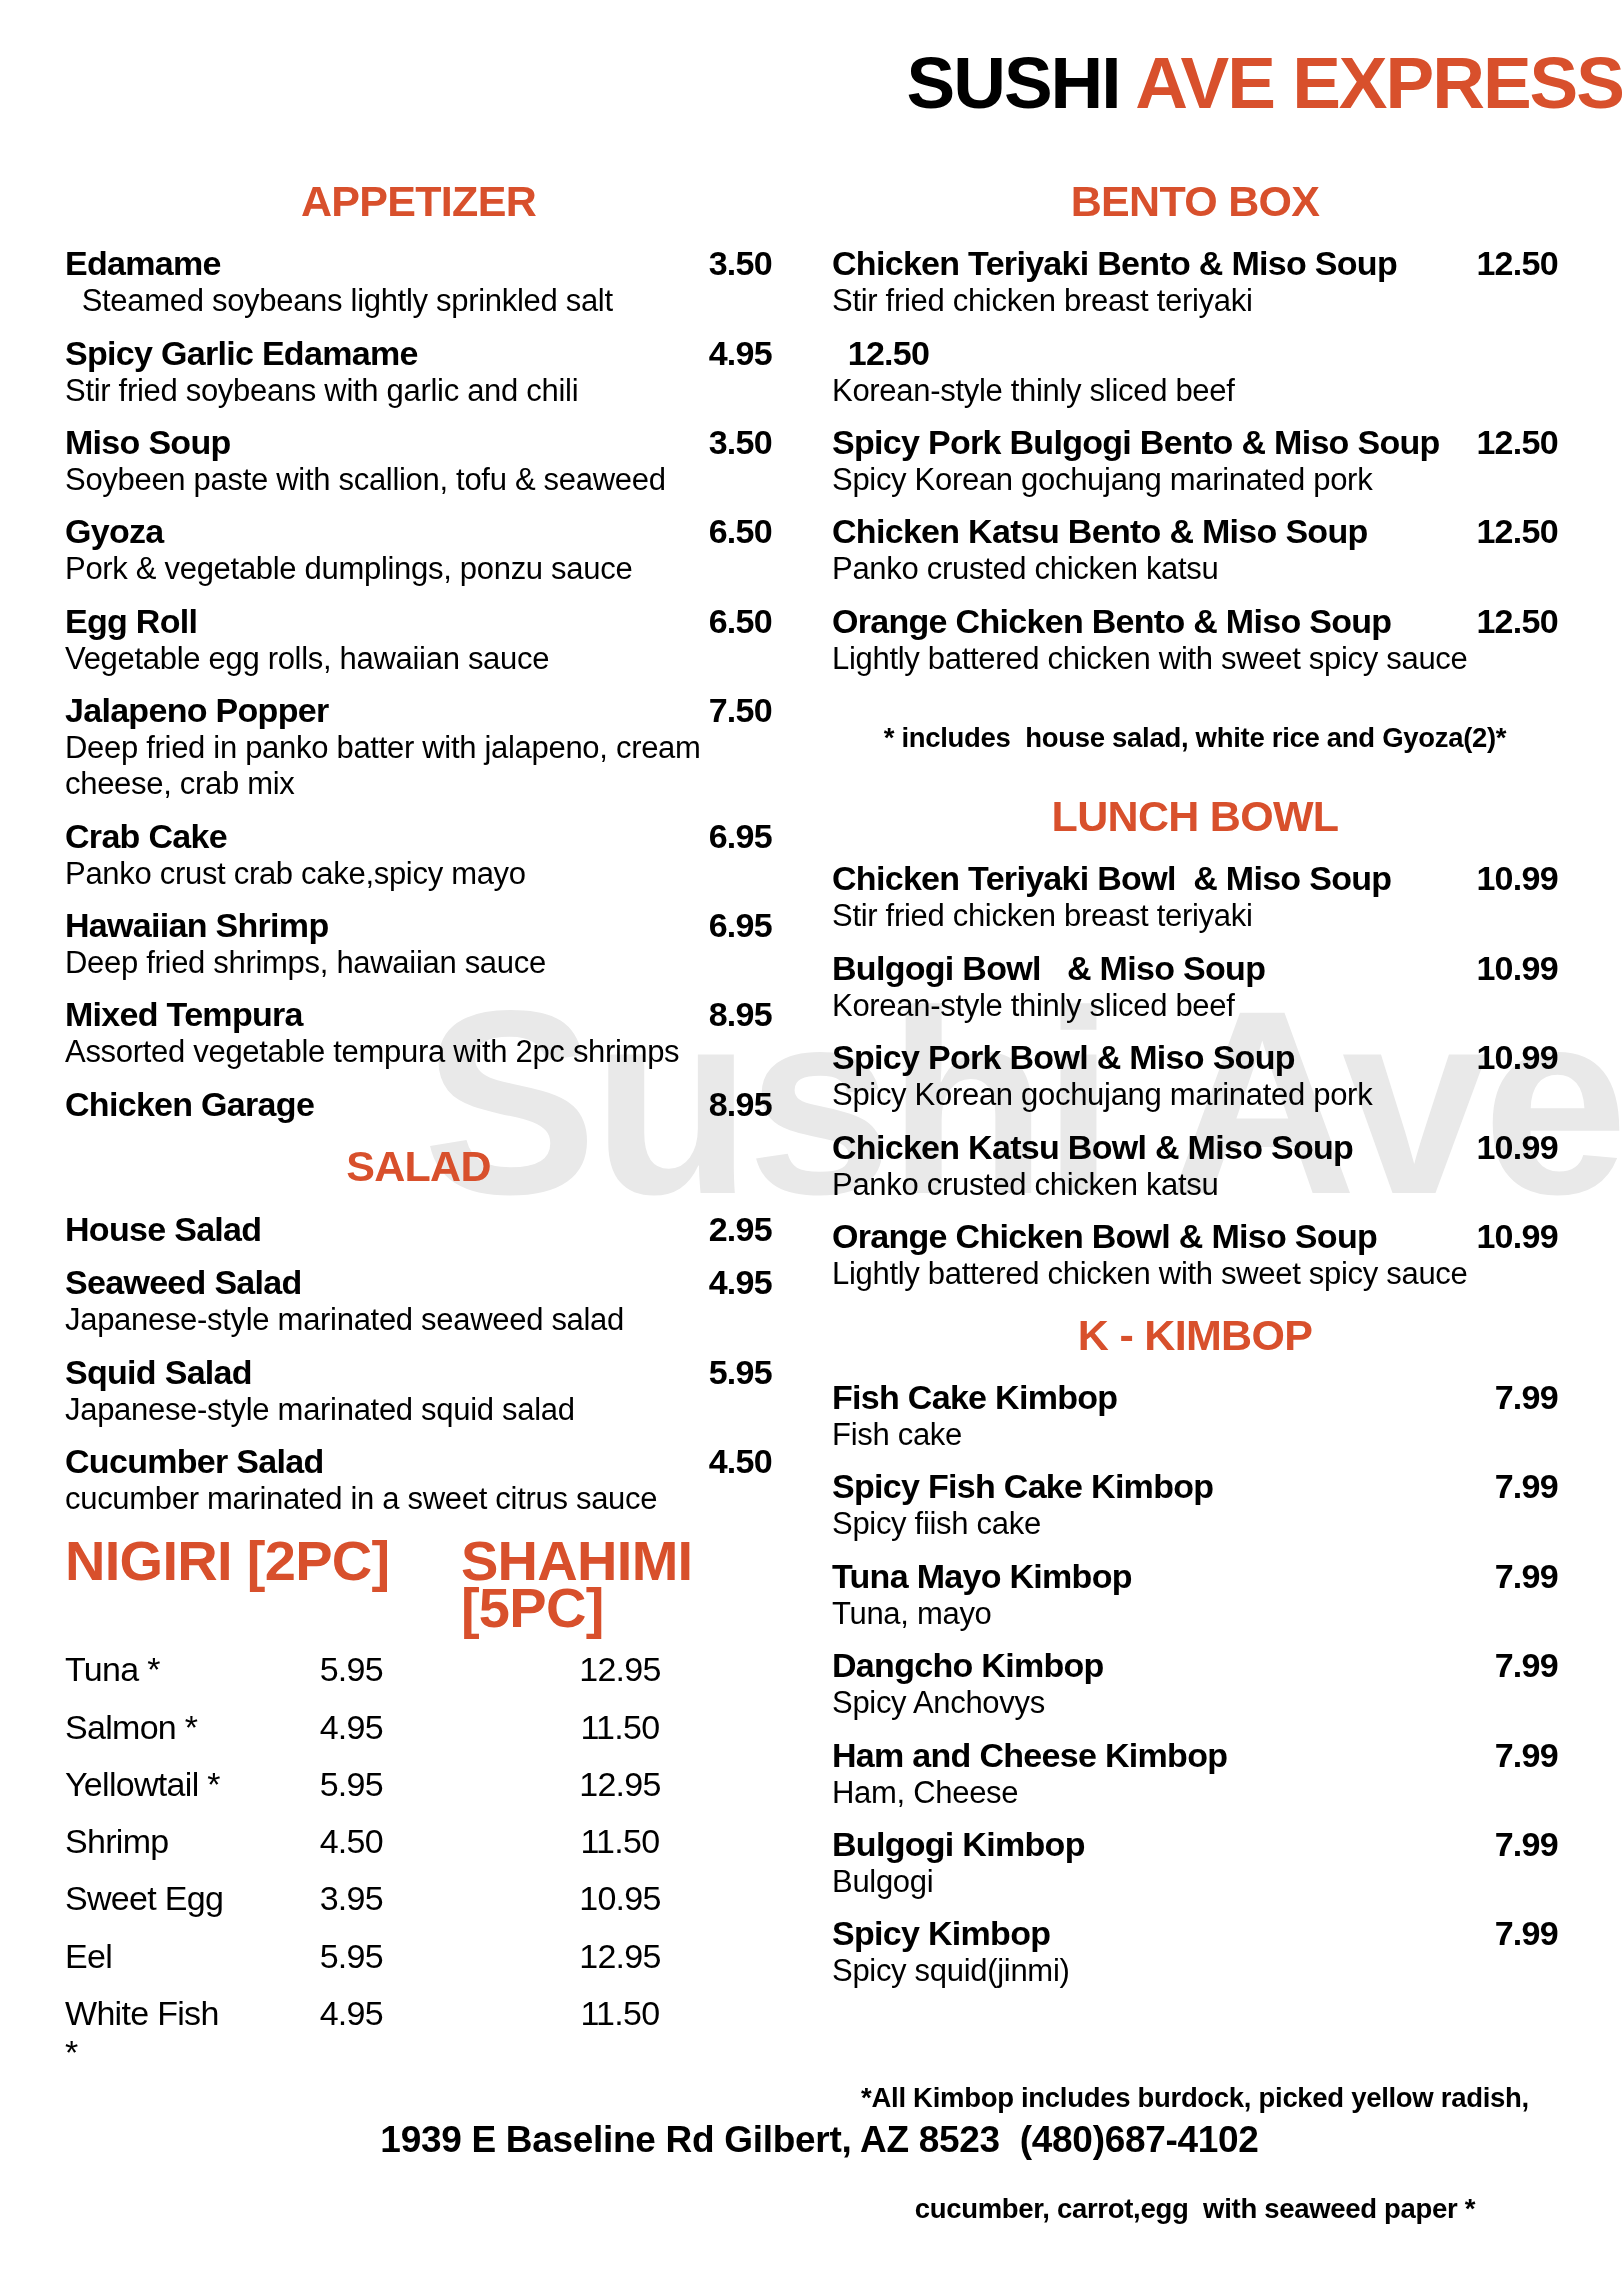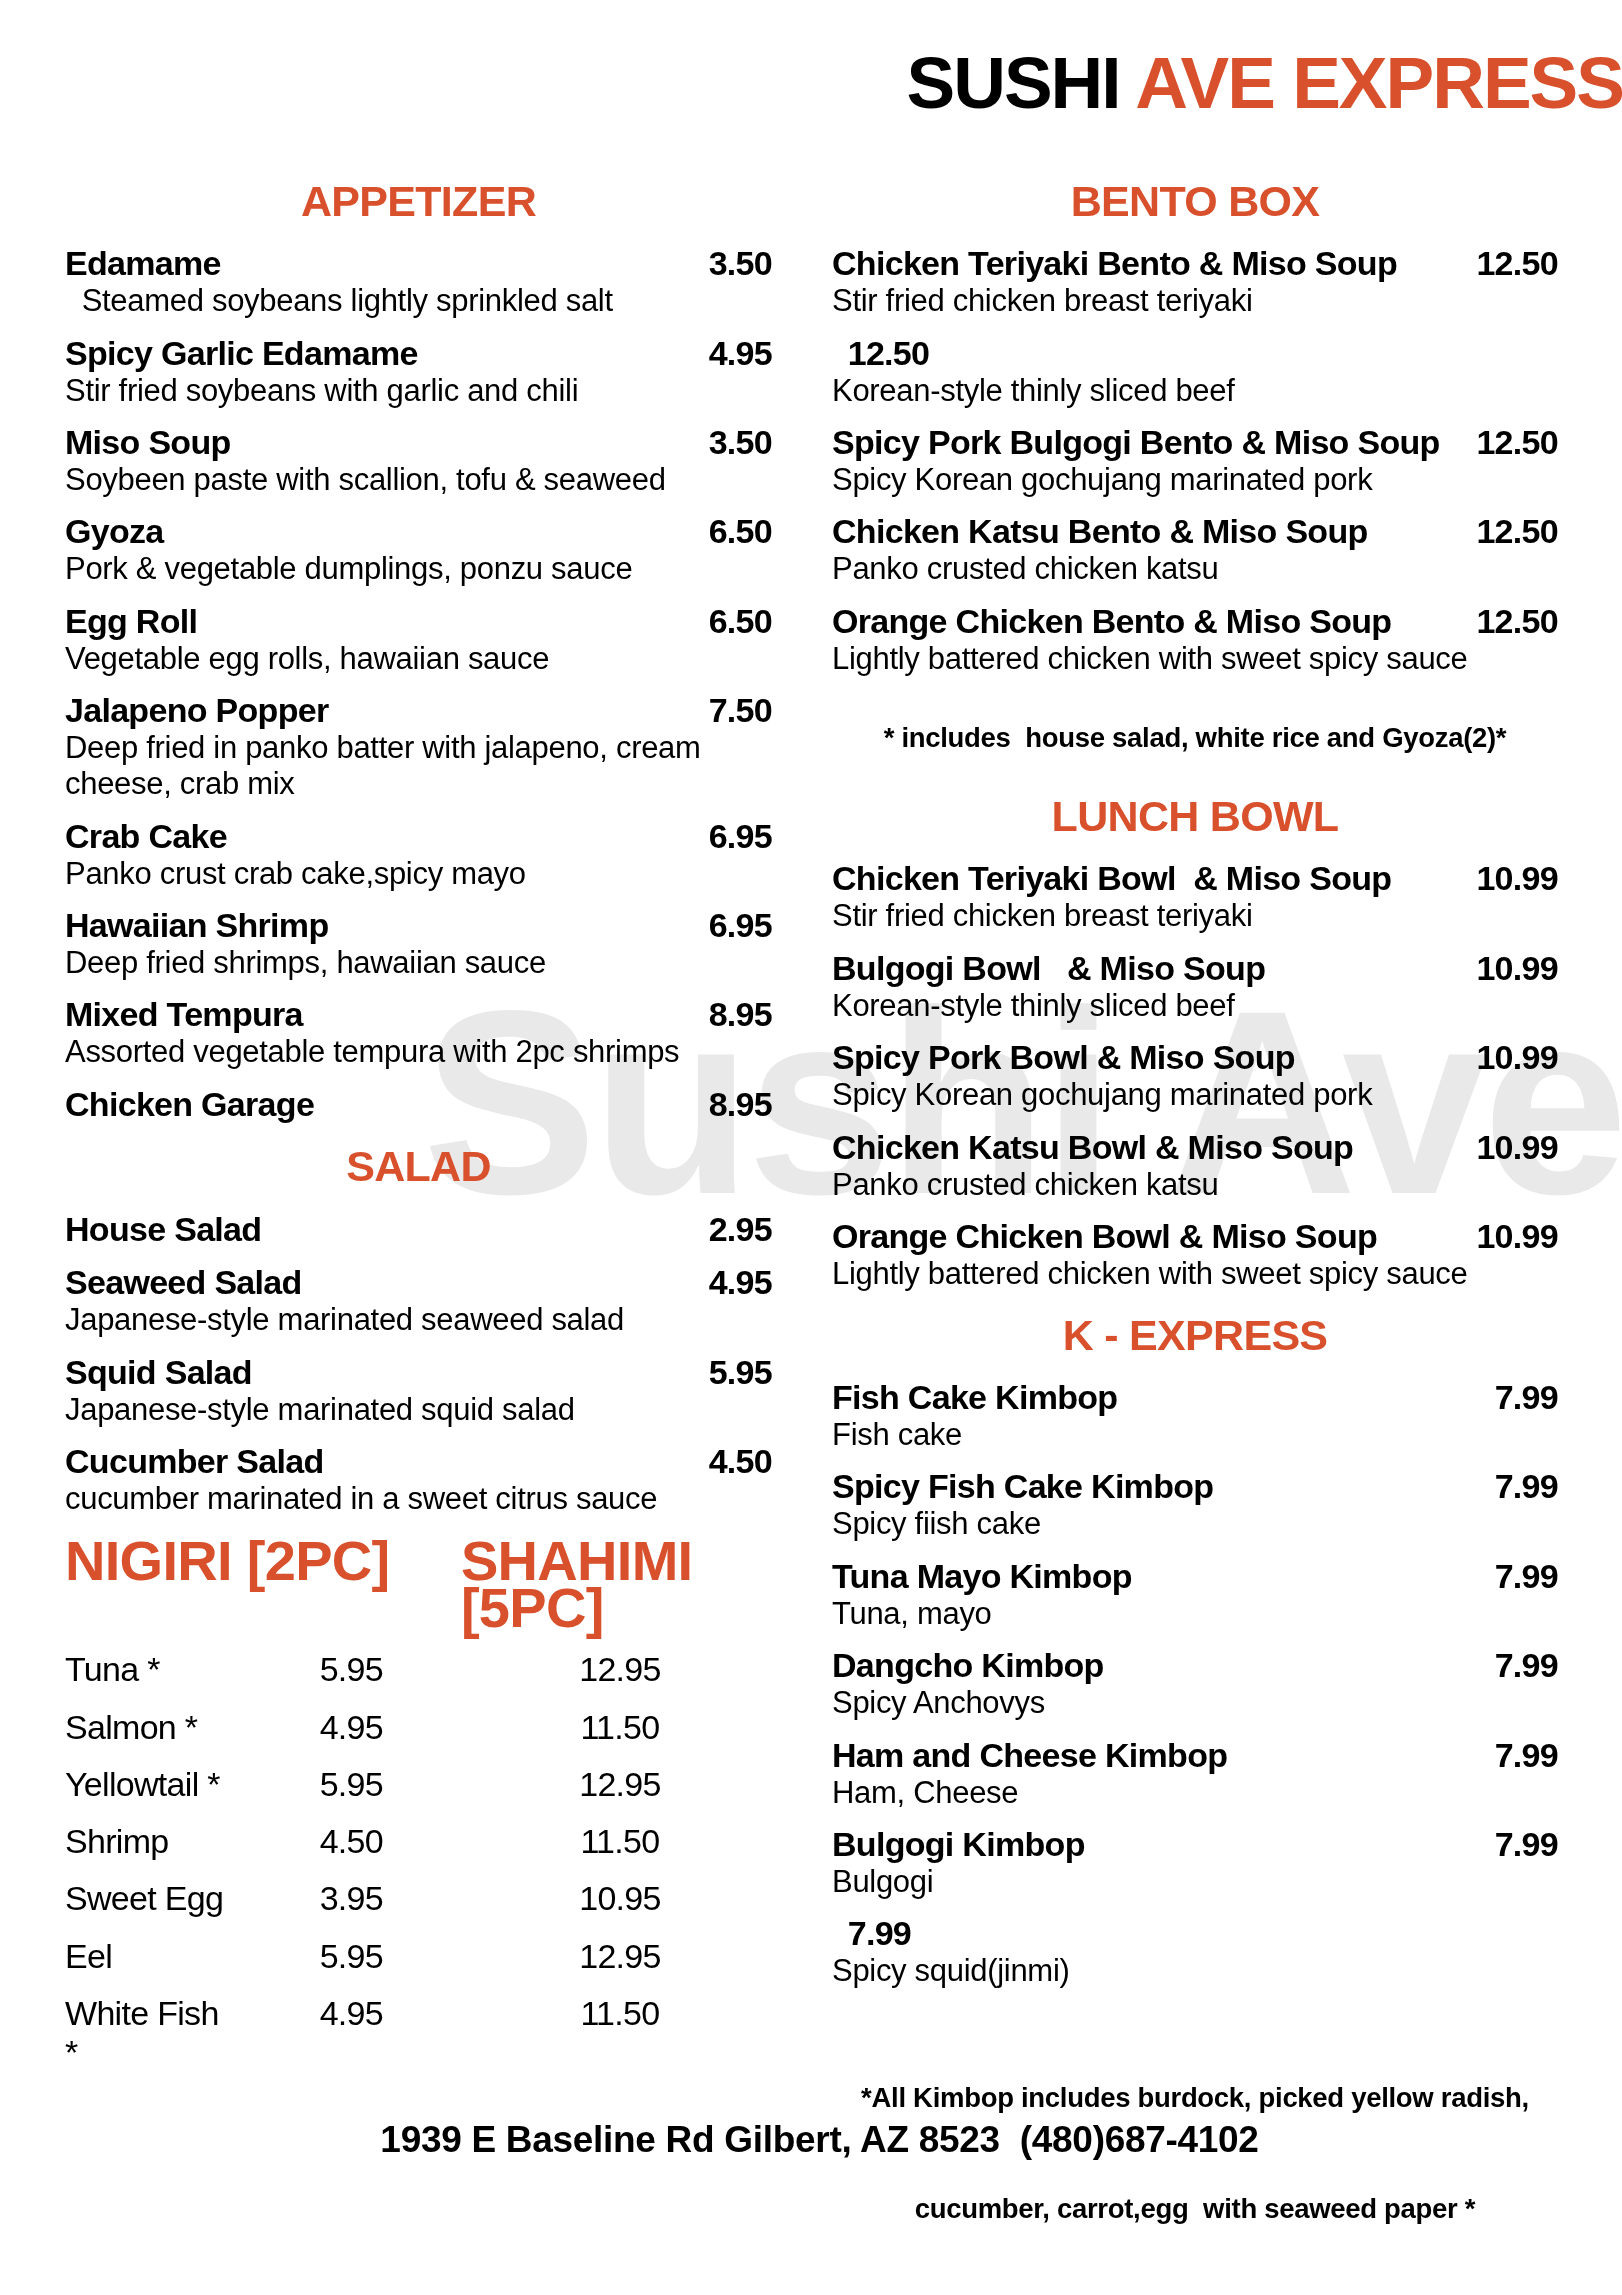--- a/index.html
+++ b/index.html
@@ -362,21 +362,21 @@
 
           <div class="item">
             <div class="item-line">
               <span class="item-name">Orange Chicken Bowl &amp; Miso Soup</span>
               <span class="item-price">10.99</span>
             </div>
             <div class="item-desc">Lightly battered chicken with sweet spicy sauce</div>
           </div>
         </div>
 
-      <h2 class="col-heading">K - EXPRESS</h2>
+      <h2 class="col-heading">K - KIMBOP</h2>
       <div>
 
           <div class="item">
             <div class="item-line">
               <span class="item-name">Fish Cake Kimbop</span>
               <span class="item-price">7.99</span>
             </div>
             <div class="item-desc">Fish cake</div>
           </div>
 
@@ -415,20 +415,21 @@
           <div class="item">
             <div class="item-line">
               <span class="item-name">Bulgogi Kimbop</span>
               <span class="item-price">7.99</span>
             </div>
             <div class="item-desc">Bulgogi</div>
           </div>
 
           <div class="item">
             <div class="item-line">
+              <span class="item-name">Spicy Kimbop</span>
               <span class="item-price">7.99</span>
             </div>
             <div class="item-desc">Spicy squid(jinmi)</div>
           </div>
         </div>
       <div class="note kimbop-note">
         <div>*All Kimbop includes burdock, picked yellow radish,</div>
         <div>cucumber, carrot,egg  with seaweed paper *</div>
       </div>
 

